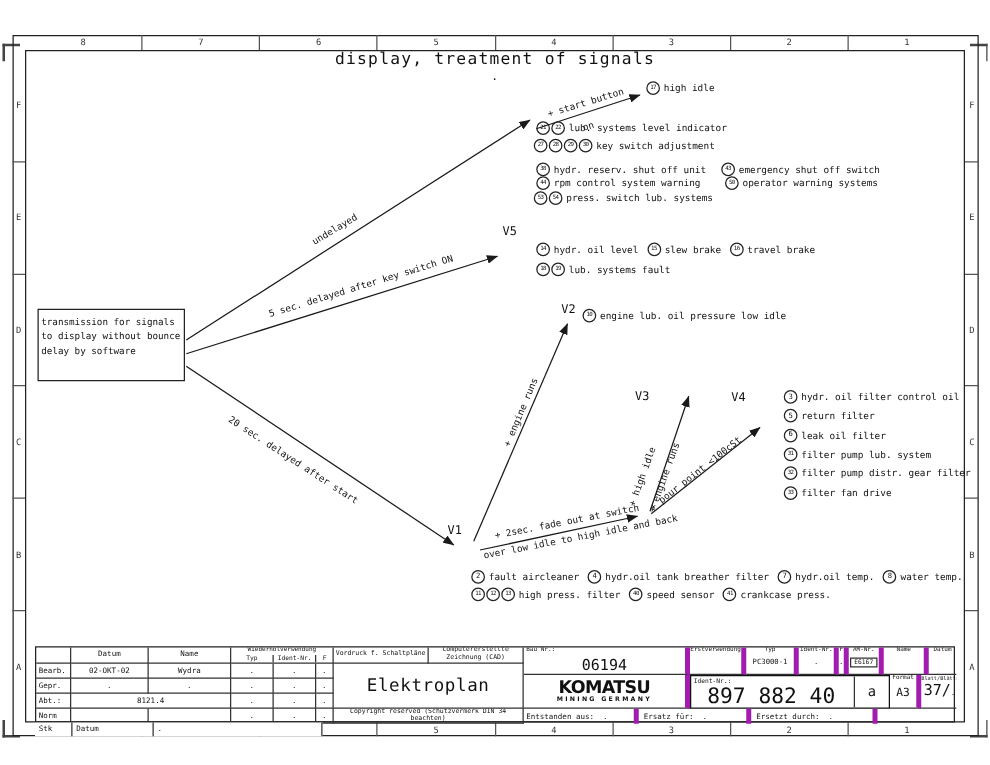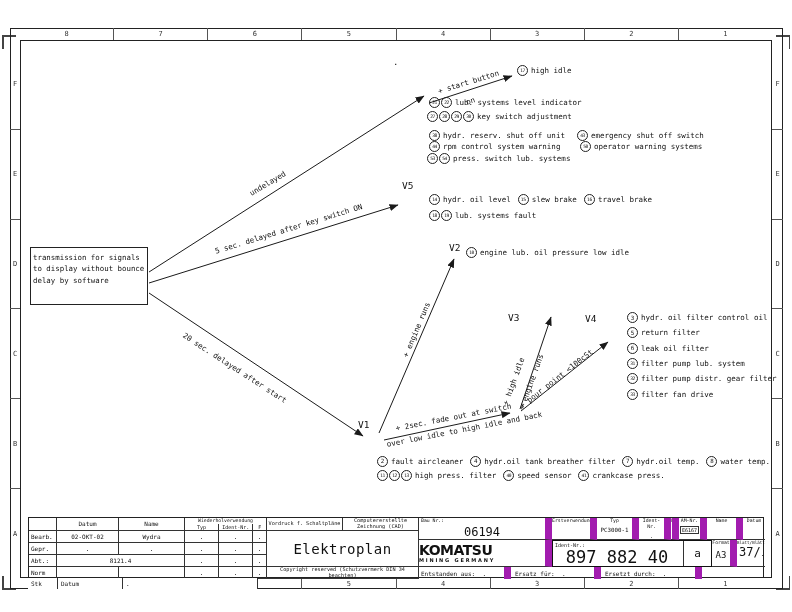--- a/index.html
+++ b/index.html
@@ -43,21 +43,21 @@
      justify-content:center;overflow:hidden;line-height:1;}
   .lab{justify-content:flex-start;padding-left:2px;}
   .small{font-size:5.2px;text-align:center;line-height:1.15;}
   .wdh{flex-direction:column;justify-content:flex-start;padding:0;}
   .wdh-t{font-size:4.8px;margin-top:1px;}
   .wdh-s{display:flex;width:100%;font-size:5px;}
   .wdh-s span{display:inline-block;text-align:center;border-left:1px solid #333;height:7px;line-height:7px;}
   .wdh-s span:first-child{border-left:none;}
   .plan-title{font-size:14px;letter-spacing:0.5px;}
   .tb-right{position:absolute;left:390px;top:0;width:346px;height:61px;}
-  .rc{position:absolute;box-sizing:border-box;border-right:7px solid #a21caf;border-bottom:1px solid #333;overflow:hidden;}
+  .rc{position:absolute;box-sizing:border-box;border-right:4px solid #a21caf;border-bottom:1px solid #333;overflow:hidden;}
   .hdr{font-size:4.8px;display:block;text-align:center;line-height:1.2;}
   .logo-main{font-family:"DejaVu Sans",sans-serif;font-weight:900;font-size:14px;letter-spacing:-0.5px;line-height:1;}
   .logo-sub{font-family:"DejaVu Sans",sans-serif;font-weight:700;font-size:5px;letter-spacing:1.8px;line-height:1;margin-top:1px;}
   .bstrip-cover{left:28px;top:578px;height:11px;display:flex;background:#fff;font-size:6px;z-index:3;}
   .bstrip-cover div{border-right:1px solid #333;display:flex;align-items:center;padding-left:3px;box-sizing:border-box;}
 </style>
 </head>
 <body>
 
 <div class="page">
@@ -160,20 +160,21 @@
         <span>C</span>
       </div>
     <div class="tick">
         <span>B</span>
       </div>
     <div class="tick">
         <span>A</span>
       </div>
   </div>
 
+  <div class="abs dwg-title">display, treatment of signals</div>
   <div class="abs title-dot">.</div>
 
   <div class="abs src-box">transmission for signals
 to display without bounce
 delay by software</div>
 
   <svg class="arrows" width="792" height="612" viewBox="0 0 792 612">
     <defs>
       <marker id="ah" markerUnits="userSpaceOnUse" markerWidth="10" markerHeight="7" refX="8.5" refY="3.5" orient="auto">
         <path d="M0,0 L9,3.5 L0,7 Z" fill="#1a1a1a"></path>
@@ -387,21 +388,21 @@
         <span class="hdr">ÄM-Nr.</span>
         <span style="display:block;font-size:5px;text-align:center;margin-top:2px;border:1px solid #333;margin-left:1px;margin-right:1px">E6167</span>
       </div>
       <div class="rc" style="left:288px;top:0;width:36px;height:22px">
         <span class="hdr">Name</span>
       </div>
       <div class="rc" style="left:324px;top:0;width:22px;height:22px;border-right:none">
         <span class="hdr">Datum</span>
       </div>
 
-      <div class="rc" style="left:0;top:22px;width:133px;height:27px;display:flex;flex-direction:column;justify-content:center">
+      <div class="rc" style="left:0;top:22px;width:133px;height:27px;display:flex;flex-direction:column;align-items:center;justify-content:center">
         <span class="logo-main">KOMATSU</span>
         <span class="logo-sub">MINING GERMANY</span>
       </div>
       <div class="rc" style="left:133px;top:22px;width:160px;height:27px;border:1.6px solid #111">
         <span style="position:absolute;left:2px;top:1px;font-size:5px">Ident-Nr.:</span>
         <span style="position:absolute;left:0;top:6px;width:128px;text-align:center;font-size:17px">897 882 40</span>
         <span style="position:absolute;left:130px;top:0;width:27px;height:25px;border-left:1px solid #333;display:flex;align-items:center;justify-content:center;font-size:11px">a</span>
       </div>
       <div class="rc" style="left:293px;top:22px;width:25px;height:27px">
         <span class="hdr">Format</span>

